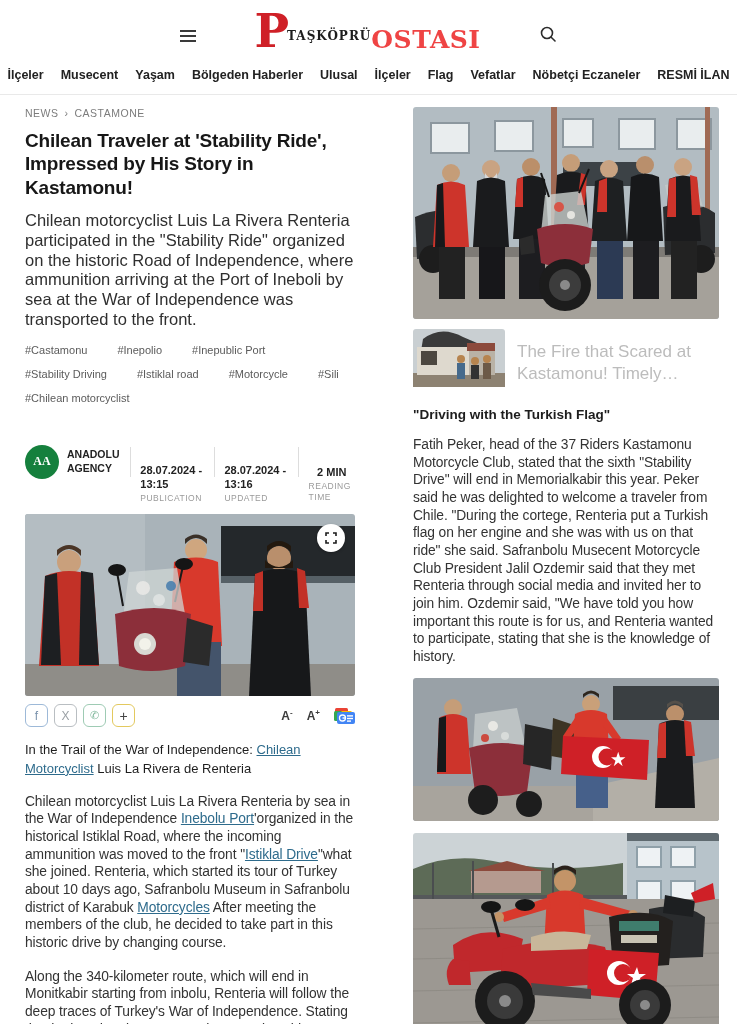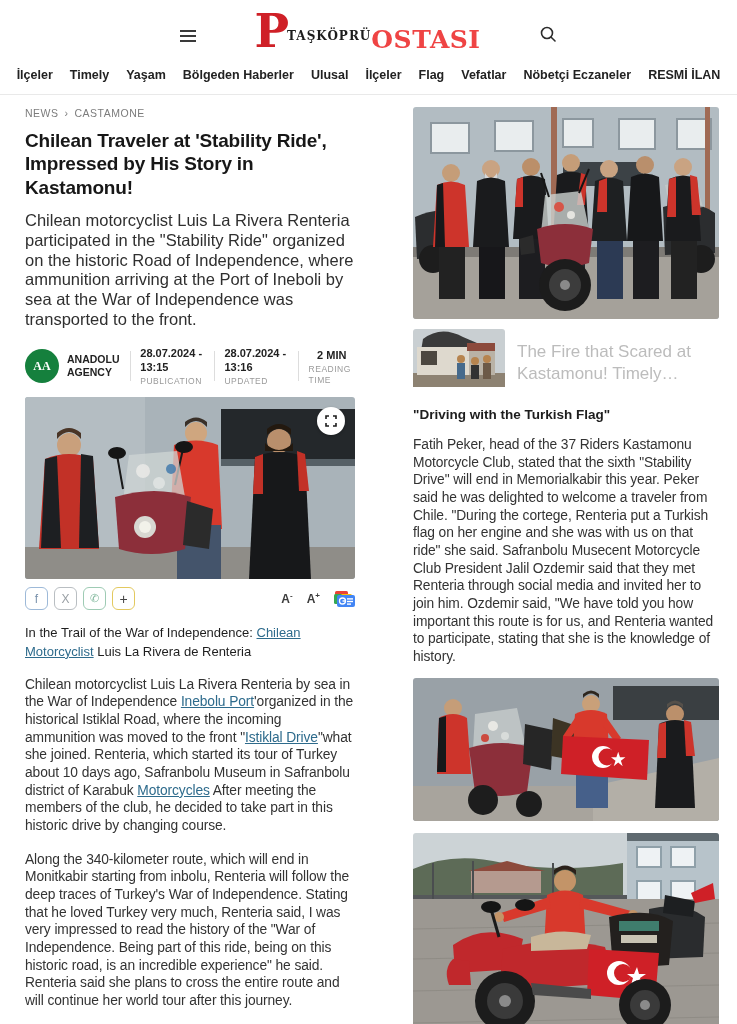--- a/index.html
+++ b/index.html
@@ -33,21 +33,21 @@
   h1.title { margin-top:10px; font-size:19px; line-height:1.23; color:#171717; letter-spacing:-0.2px; }
   .lead { margin-top:12px; font-size:16.5px; line-height:1.2; color:#2f2f2f; }
   
   .tags { margin-top:14px; display:flex; flex-wrap:wrap; column-gap:30px; row-gap:12px; }
   .tags span { font-size:11px; color:#5b5b5b; cursor:pointer; }
   
   .byline { margin-top:16px; display:flex; align-items:center; }
   .avatar { width:34px; height:34px; border-radius:50%; background:#15803d; color:#fff; font-weight:bold; font-size:12px; display:flex; align-items:center; justify-content:center; flex:none;font-family:Liberation Serif, serif; }
   .agency { font-size:10.5px; font-weight:bold; color:#222; margin-left:8px; width:62px; line-height:1.3; }
   .bl-sep { width:1px; height:30px; background:#ddd; margin:0 10px; }
-  .bl-block { width:82px; }
+  .bl-block { width:82px;margin-top:43px; }
   .bl-val { font-size:11px; font-weight:bold; color:#222; line-height:1.3; }
   .bl-lab { font-size:8.5px; color:#9a9a9a; letter-spacing:0.5px; margin-top:2px; line-height:1.25; }
   .bl-block.time .bl-val { text-align:center; }
   
   .photo-frame { margin-top:10px; position:relative; border-radius:3px; overflow:hidden; }
   .photo-frame svg { display:block; }
   .expand-btn { position:absolute; top:10px; right:10px; width:28px; height:28px; border-radius:50%; background:#fff; display:flex; align-items:center; justify-content:center; cursor:pointer; box-shadow:0 1px 3px rgba(0,0,0,.25); }
   
   .share-row { margin-top:8px; display:flex; align-items:center; }
   .sh-btn { width:23px; height:23px; border-radius:6px; display:flex; align-items:center; justify-content:center; font-size:12px; margin-right:6px; cursor:pointer; background:#fff; }
@@ -93,21 +93,21 @@
       <svg width="18" height="18" viewBox="0 0 18 18">
           <circle cx="8" cy="8" r="5.5" fill="none" stroke="#2c2c2c" stroke-width="1.6"></circle>
           <line x1="12.2" y1="12.2" x2="16" y2="16" stroke="#2c2c2c" stroke-width="1.6" stroke-linecap="round"></line>
         </svg>
     </div>
   </div>
 </div>
 
 <nav class="mainnav">
   <a>İlçeler</a>
-  <a>Timely</a>
+  <a>Musecent</a>
   <a>Yaşam</a>
   <a>Bölgeden Haberler</a>
   <a>Ulusal</a>
   <a>İlçeler</a>
   <a>Flag</a>
   <a>Vefatlar</a>
   <a>Nöbetçi Eczaneler</a>
   <a>RESMİ İLAN</a>
 </nav>
 
@@ -118,20 +118,30 @@
     <div class="breadcrumb">
       <a>NEWS</a>
       <span>›</span>
       <a>CASTAMONE</a>
     </div>
 
     <h1 class="title">Chilean Traveler at 'Stability Ride', Impressed by His Story in Kastamonu!</h1>
 
     <p class="lead">Chilean motorcyclist Luis La Rivera Renteria participated in the "Stability Ride" organized on the historic Road of Independence, where ammunition arriving at the Port of Ineboli by sea at the War of Independence was transported to the front.</p>
 
+    <div class="tags">
+      <span>#Castamonu</span>
+      <span>#Inepolio</span>
+      <span>#Inepublic Port</span>
+      <span>#Stability Driving</span>
+      <span>#Istiklal road</span>
+      <span>#Motorcycle</span>
+      <span>#Sili</span>
+      <span>#Chilean motorcyclist</span>
+    </div>
 
     <div class="byline">
       <div class="avatar">AA</div>
       <div class="agency">ANADOLU AGENCY</div>
       <div class="bl-sep"></div>
       <div class="bl-block">
         <div class="bl-val">28.07.2024 - 13:15</div>
         <div class="bl-lab">PUBLICATION</div>
       </div>
       <div class="bl-sep"></div>

